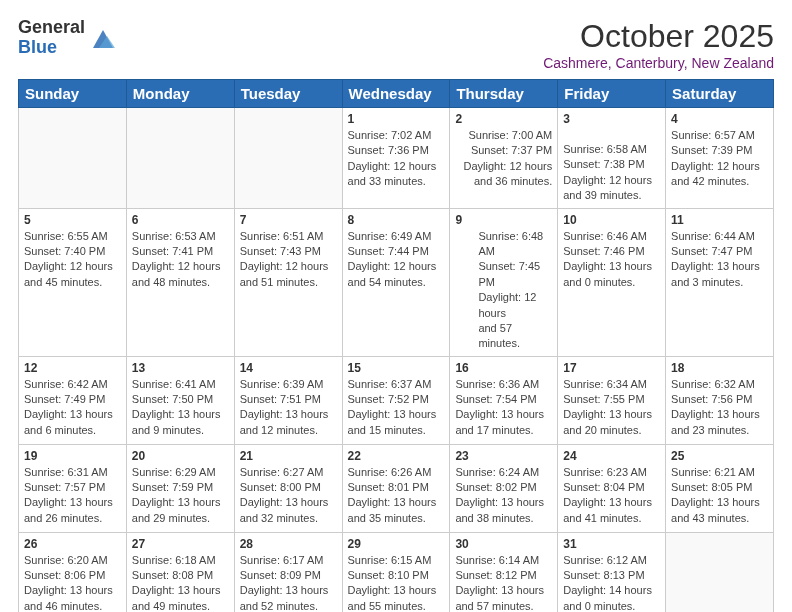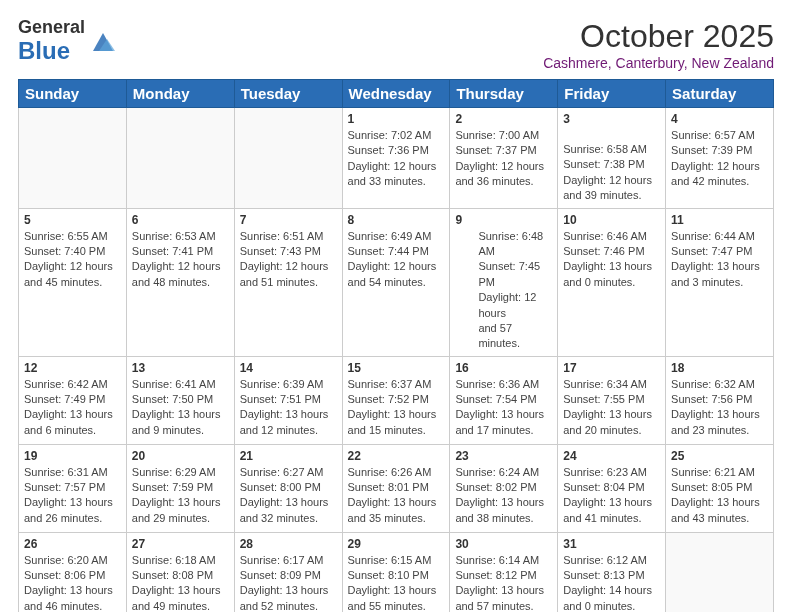--- a/index.html
+++ b/index.html
@@ -31,21 +31,21 @@
       display: flex;
       flex-direction: column;
       line-height: 1.1;
     }
     .logo-general {
       font-size: 18px;
       font-weight: bold;
       color: #333;
     }
     .logo-blue {
-      font-size: 24px;
+      font-size: 18px;
       font-weight: bold;
       color: #2a6db5;
     }
     .logo-icon {
       width: 28px;
       height: 28px;
       margin-left: 4px;
     }
     .title-area {
       text-align: right;
@@ -144,21 +144,21 @@
           <td class="empty"></td>
           <td>
             <span class="day-number">1</span>
             <div class="day-info" style="white-space: pre-line;">Sunrise: 7:02 AM
 Sunset: 7:36 PM
 Daylight: 12 hours
 and 33 minutes.</div>
           </td>
           <td>
             <span class="day-number">2</span>
-            <div class="day-info" style="white-space: pre-line;">Sunrise: 7:00 AM
+            <div class="day-info" style="white-space: pre-line; text-align: right;">Sunrise: 7:00 AM
 Sunset: 7:37 PM
 Daylight: 12 hours
 and 36 minutes.</div>
           </td>
           <td>
             <span class="day-number">3</span>
             <div class="day-info" style="white-space: pre-line; margin-top: 16px;">Sunrise: 6:58 AM
 Sunset: 7:38 PM
 Daylight: 12 hours
 and 39 minutes.</div>

